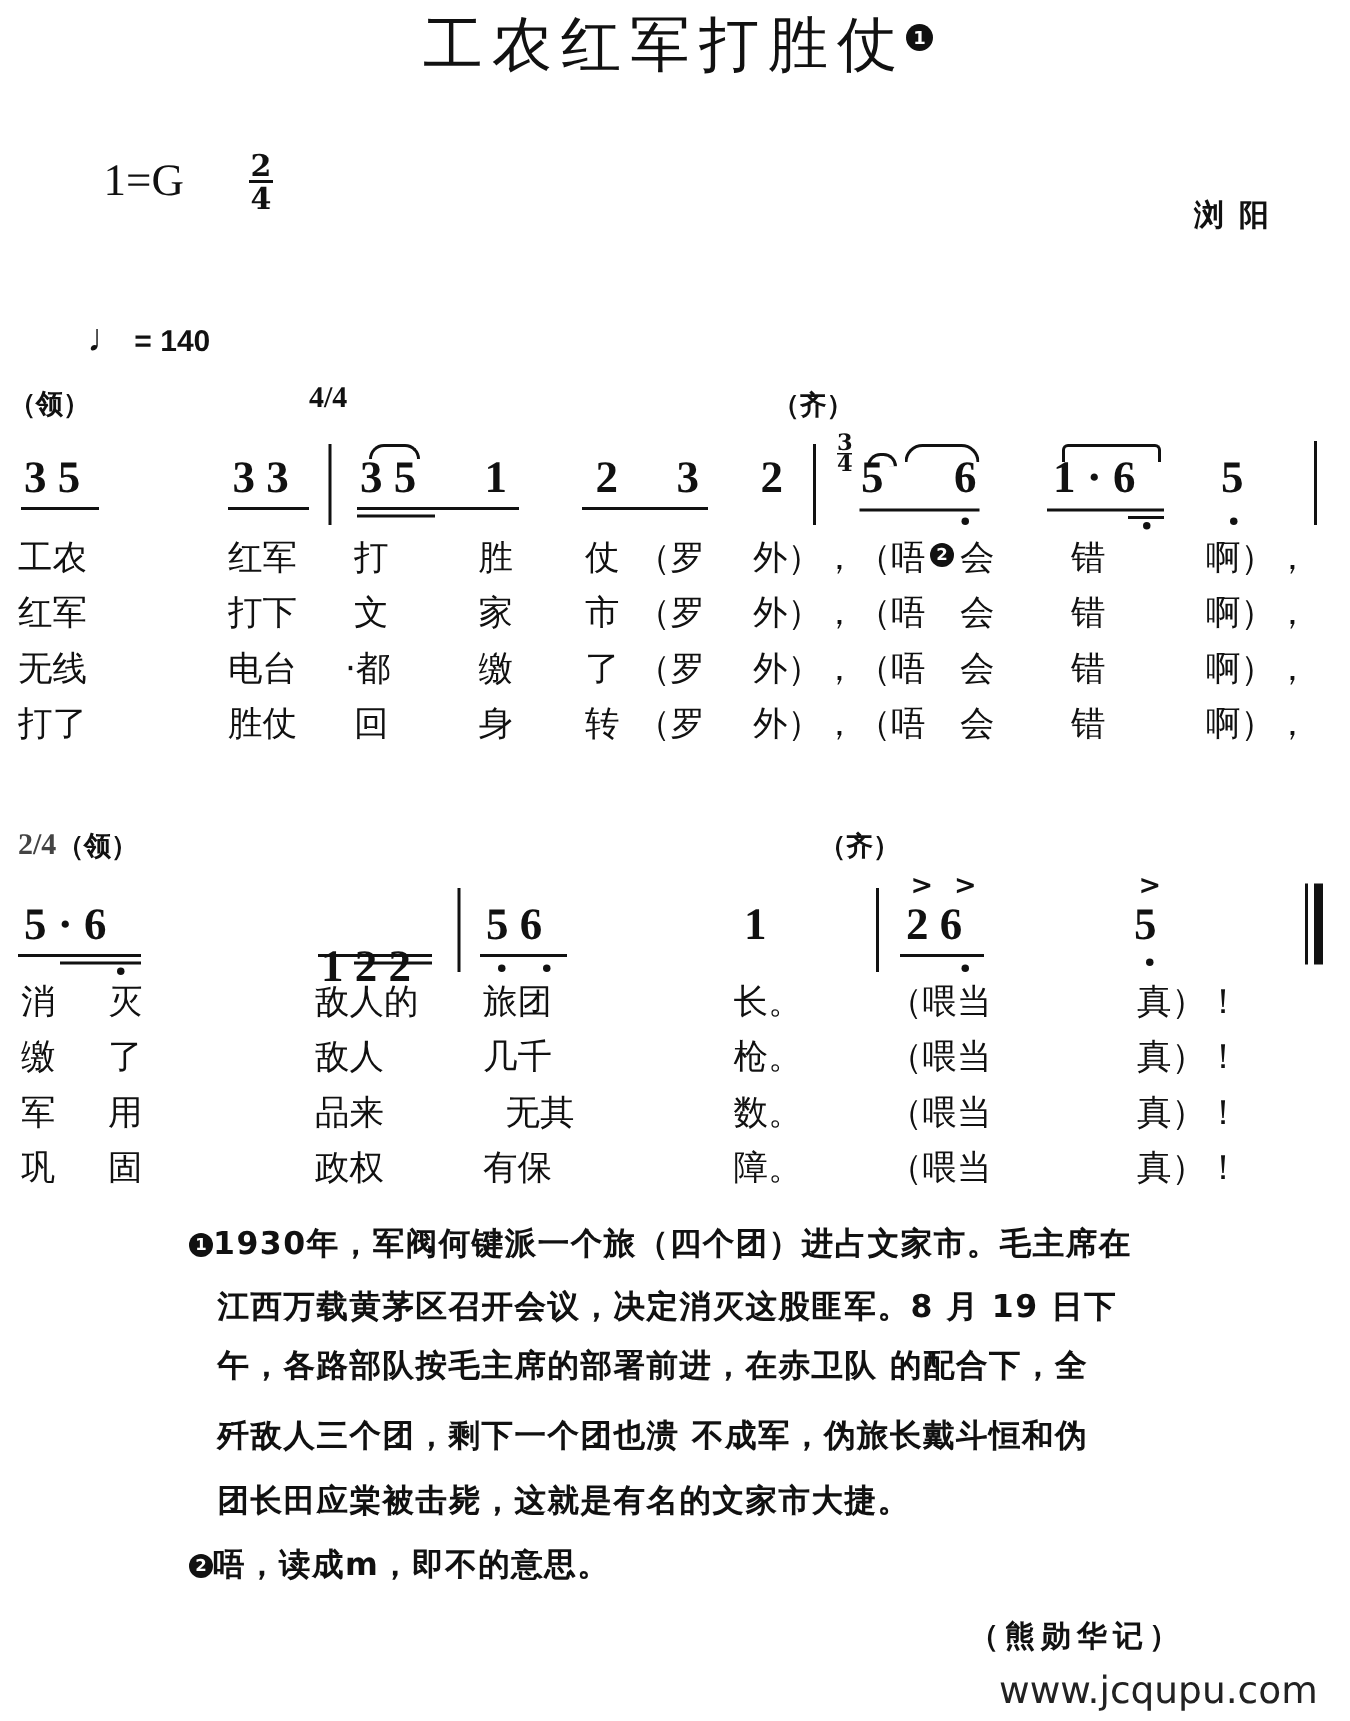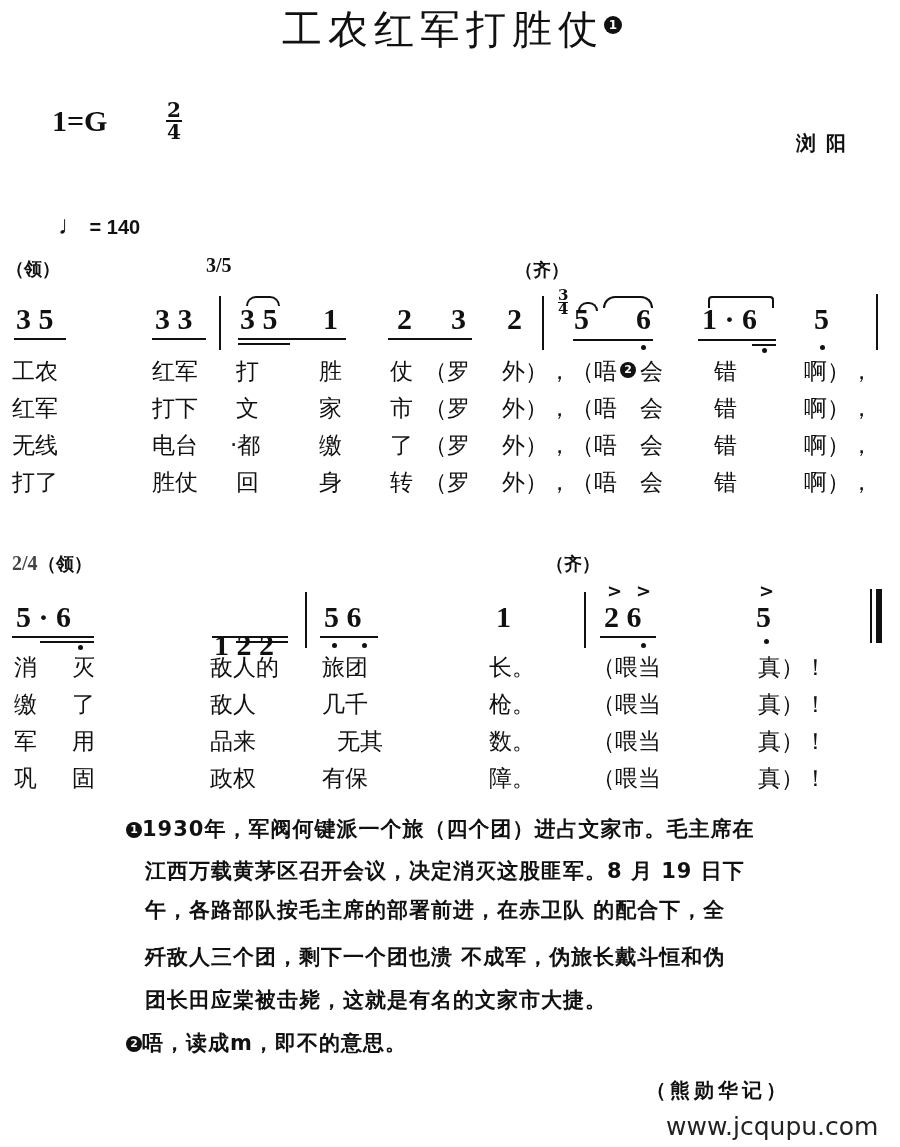--- a/index.html
+++ b/index.html
@@ -5,21 +5,21 @@
   html, body { margin: 0; padding: 0; background: #ffffff; }
   body { width: 900px; height: 1147px; position: relative; overflow: hidden;
          font-family: "DejaVu Serif", "Liberation Serif", serif; color: #111; }
   .abs { position: absolute; white-space: nowrap; }
   .title { font-size: 40px; letter-spacing: 6px; font-weight: normal; }
   .circ { display: inline-block; width: 18px; height: 18px; border-radius: 50%;
           background: #111; color: #fff; font-size: 12px; line-height: 18px;
           text-align: center; font-family: "DejaVu Sans", sans-serif; font-weight: bold;
           vertical-align: super; letter-spacing: 0; }
   .circ.small { width: 16px; height: 16px; line-height: 16px; font-size: 11px; vertical-align: middle; }
-  .key { font-size: 30px; font-weight: bold; font-family: "Liberation Serif", serif; }
+  .key { font-size: 30px; font-weight: normal; font-family: "Liberation Serif", serif; margin-left: 17px; }
   .frac { display: inline-block; text-align: center; font-weight: bold; font-size: 20px; line-height: 20px; }
   .frac .num { display: block; border-bottom: 2px solid #111; padding: 0 1px; }
   .frac .den { display: block; }
   .author { font-size: 20px; font-weight: bold; letter-spacing: 10px; font-family: "DejaVu Sans", sans-serif; }
   .tempo { font-size: 20px; font-weight: bold; font-family: "Liberation Sans", sans-serif; }
   .label { font-size: 18px; font-weight: bold; font-family: "DejaVu Sans", sans-serif; }
   .meter-small { font-size: 20px; font-weight: bold; font-family: "Liberation Serif", serif; }
   .note { font-size: 30px; font-weight: bold; font-family: "Liberation Serif", serif; }
   .uline { position: absolute; height: 2px; background: #111; }
   .bar { position: absolute; width: 2px; background: #111; }
@@ -45,21 +45,21 @@
   <span class="den">4</span>
 </div>
 <div class="abs author" style="left:796px; top:130px;">浏阳</div>
 
 <div class="abs tempo" style="left:58px; top:210px;">
   <span style="font-size:26px;">♩</span>
   <span>= 140</span>
 </div>
 
 <div class="abs label" style="left:6px; top:257px;">（领）</div>
-<div class="abs meter-small" style="left:206px; top:254px;">3/5</div>
+<div class="abs meter-small" style="left:206px; top:254px;">4/4</div>
 <div class="abs label" style="left:515px; top:258px;">（齐）</div>
 
 <div class="abs note" style="left:16px; top:302px;">3 5</div>
 <div class="uline" style="left:14px; top:338px; width:52px;"></div>
 
 <div class="abs note" style="left:155px; top:302px;">3 3</div>
 <div class="uline" style="left:152px; top:338px; width:54px;"></div>
 
 <div class="bar" style="left:219px; top:296px; height:54px;"></div>
 

